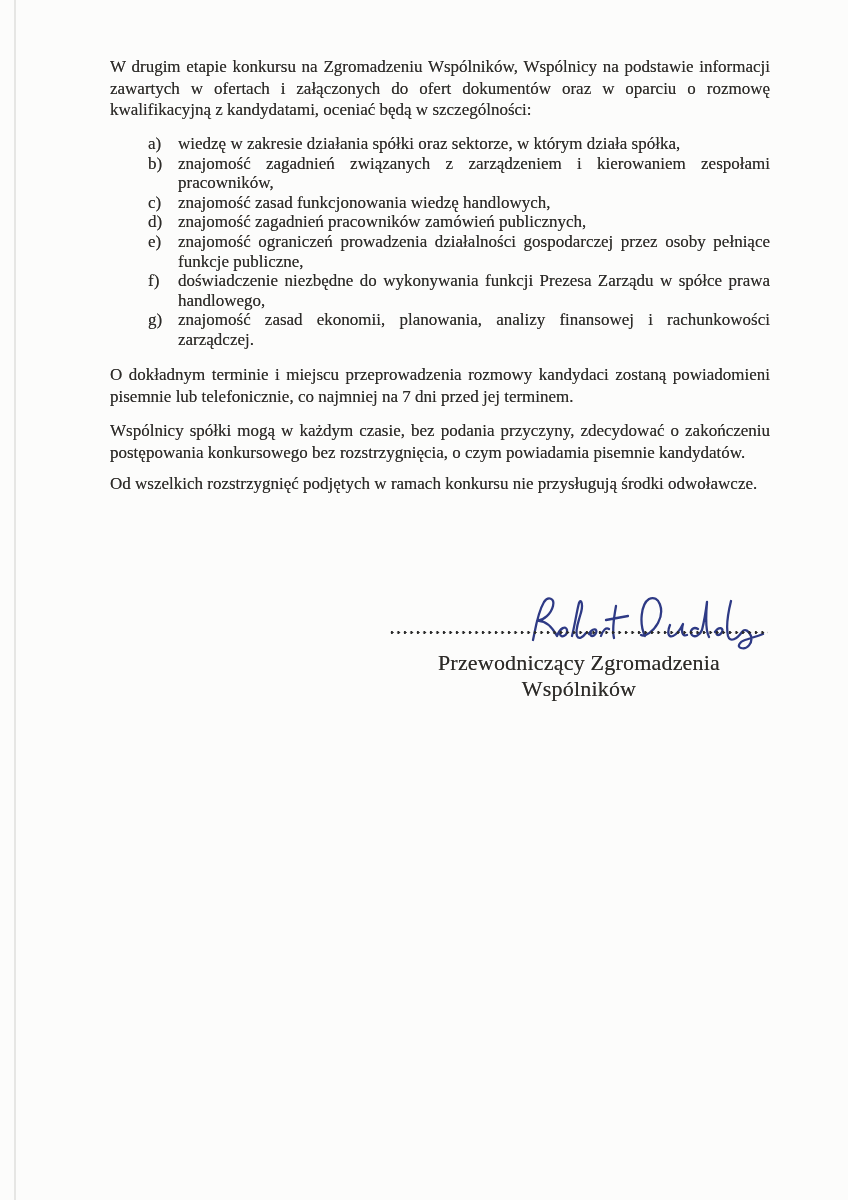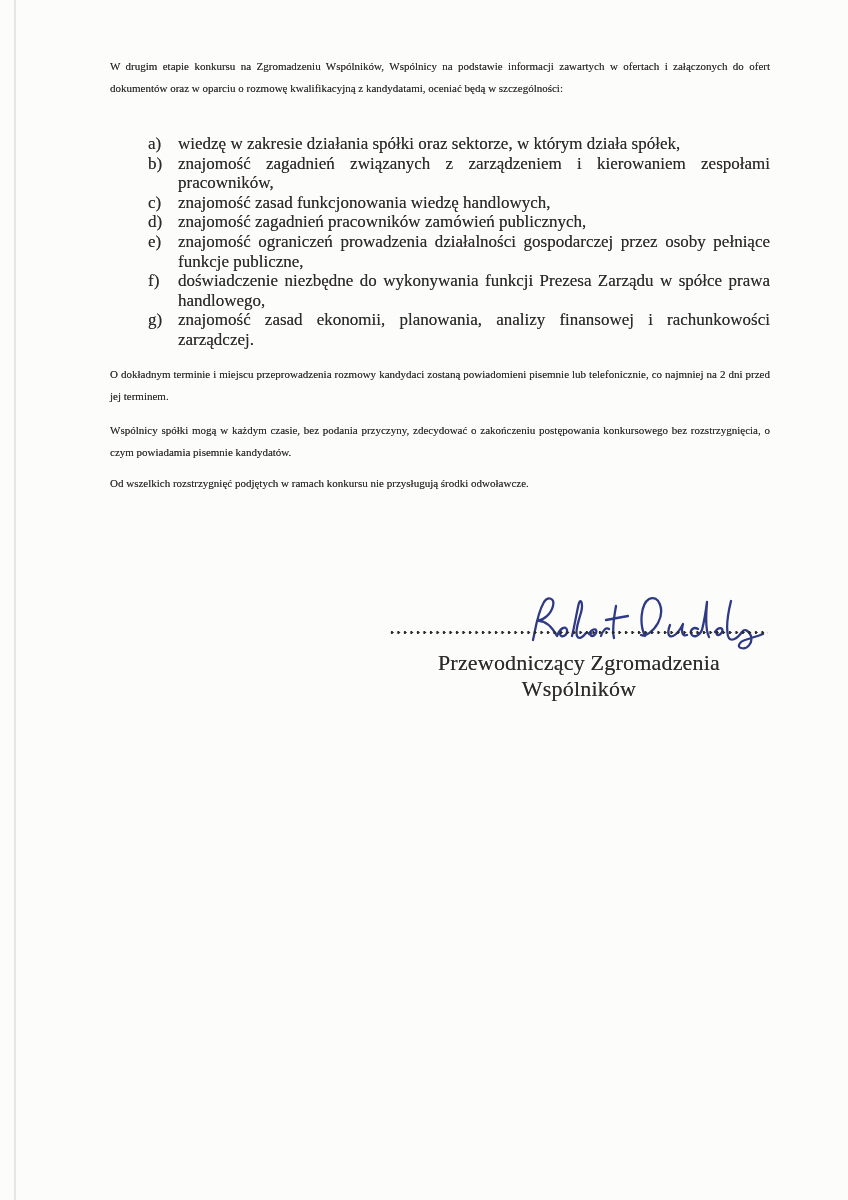--- a/index.html
+++ b/index.html
@@ -24,21 +24,21 @@
     top: 0;
     width: 2px;
     height: 1200px;
     background: rgba(120, 120, 110, 0.16);
   }
   .para {
     position: absolute;
     left: 110px;
     width: 660px;
     margin: 0;
-    font-size: 11px;
+    font-size: 17px;
     line-height: 21.5px;
     text-align: justify;
     text-shadow: 0 0 0.5px rgba(45, 43, 40, 0.65);
   }
   .p-intro   { top: 56px; }
   .p-notice  { top: 364px; }
   .p-termination { top: 420px; }
   .p-appeal  { top: 473px; }
 
   .criteria {
@@ -102,21 +102,21 @@
 
 <div class="page">
 
   <div class="scan-line"></div>
 
   <p class="para p-intro">W drugim etapie konkursu na Zgromadzeniu Wspólników, Wspólnicy na podstawie informacji zawartych w ofertach i załączonych do ofert dokumentów oraz w oparciu o rozmowę kwalifikacyjną z kandydatami, oceniać będą w szczególności:</p>
 
   <div class="criteria">
     <div class="li">
       <span class="marker">a)</span>
-      <span class="txt">wiedzę w zakresie działania spółki oraz sektorze, w którym działa spółek,</span>
+      <span class="txt">wiedzę w zakresie działania spółki oraz sektorze, w którym działa spółka,</span>
     </div>
     <div class="li">
       <span class="marker">b)</span>
       <span class="txt">znajomość zagadnień związanych z zarządzeniem i kierowaniem zespołami pracowników,</span>
     </div>
     <div class="li">
       <span class="marker">c)</span>
       <span class="txt">znajomość zasad funkcjonowania wiedzę handlowych,</span>
     </div>
     <div class="li">
@@ -130,21 +130,21 @@
     <div class="li">
       <span class="marker">f)</span>
       <span class="txt">doświadczenie niezbędne do wykonywania funkcji Prezesa Zarządu w spółce prawa handlowego,</span>
     </div>
     <div class="li">
       <span class="marker">g)</span>
       <span class="txt">znajomość zasad ekonomii, planowania, analizy finansowej i rachunkowości zarządczej.</span>
     </div>
   </div>
 
-  <p class="para p-notice">O dokładnym terminie i miejscu przeprowadzenia rozmowy kandydaci zostaną powiadomieni pisemnie lub telefonicznie, co najmniej na 2 dni przed jej terminem.</p>
+  <p class="para p-notice">O dokładnym terminie i miejscu przeprowadzenia rozmowy kandydaci zostaną powiadomieni pisemnie lub telefonicznie, co najmniej na 7 dni przed jej terminem.</p>
 
   <p class="para p-appeal">Od wszelkich rozstrzygnięć podjętych w ramach konkursu nie przysługują środki odwoławcze.</p>
 
   <p class="para p-termination">Wspólnicy spółki mogą w każdym czasie, bez podania przyczyny, zdecydować o zakończeniu postępowania konkursowego bez rozstrzygnięcia, o czym powiadamia pisemnie kandydatów.</p>
 
   <div class="sig-block">
     <svg class="sig-svg" viewBox="0 0 265 62" fill="none" xmlns="http://www.w3.org/2000/svg">
 
       <path stroke-width="2.3" stroke-linecap="round" stroke-linejoin="round" d="M31 50 C33 42 35 24 42 12 C46 6 53 8 51 16 C49 24 42 30 35 31 C43 30 50 37 55 46
                M55 46 C58 38 64 35 65 40 C66 45 59 49 58 44

